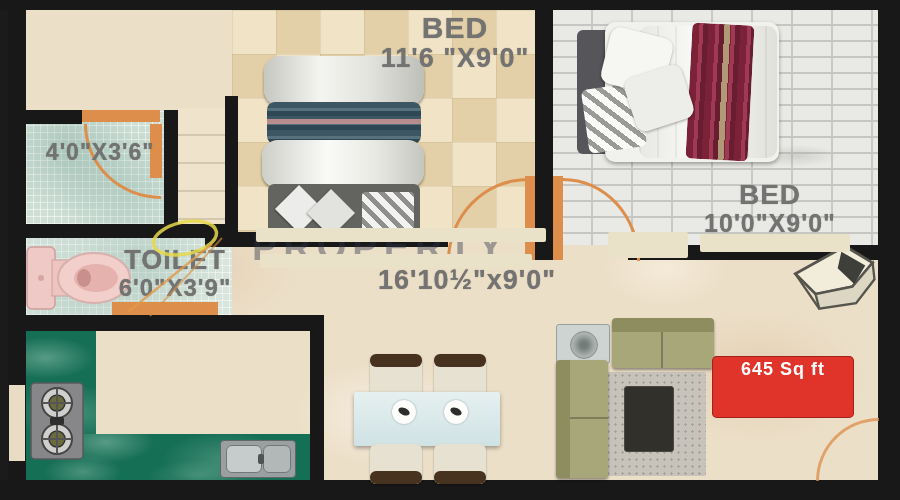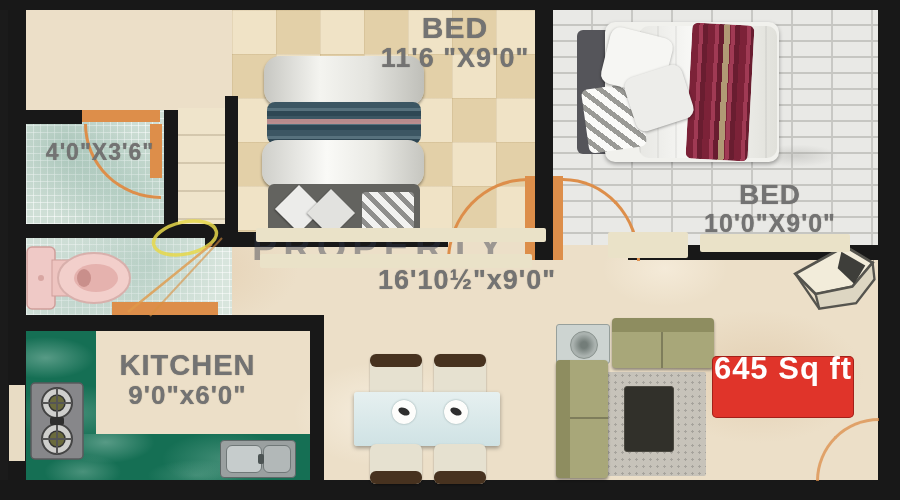--- a/index.html
+++ b/index.html
@@ -53,21 +53,21 @@
   .rlabel{position:absolute;text-align:center;font-weight:bold;color:#737373;line-height:1.08;
           letter-spacing:1px;text-shadow:0 0 1px rgba(50,42,28,.55);z-index:30;}
   .rlabel .nm{display:block;font-size:28px;}
   .rlabel .dm{display:block;font-size:25px;}
 
   
   .badge{position:absolute;left:712px;top:356px;width:142px;height:62px;background:#e0342a;
          border-radius:5px;color:#fff;text-align:center;font-weight:bold;z-index:40;
          box-shadow:0 0 0 1px rgba(120,20,15,.6) inset;}
   .badge .b1{display:block;font-size:27px;line-height:32px;white-space:pre;letter-spacing:1px;margin-top:1px;}
-  .badge .b2{display:block;font-size:31px;line-height:26px;letter-spacing:1px;text-align:center;}
+  .badge .b2{display:block;font-size:18px;line-height:26px;letter-spacing:1px;text-align:center;}
 
   
   .chair{position:absolute;width:52px;background:#e6e1d0;border-radius:6px;box-shadow:0 1px 2px rgba(0,0,0,.35);}
   .chair .cap{position:absolute;left:0;right:0;height:13px;background:#47321f;border-radius:6px;}
   .plate{position:absolute;width:24px;height:24px;border-radius:50%;background:#fdfdfb;box-shadow:0 0 2px #8aa0a0;}
   .plate .food{position:absolute;left:6px;top:8px;width:12px;height:7px;background:#2e2e2e;border-radius:50%;transform:rotate(25deg);}
 
   .wmtext{position:absolute;left:252px;top:226px;width:330px;font-size:38px;font-weight:bold;
           letter-spacing:6px;color:rgba(45,52,72,.42);filter:blur(.6px);z-index:33;}
   .patch{position:absolute;background:#eae2c8;z-index:34;border-radius:2px;}
@@ -235,23 +235,23 @@
     <span class="nm" style="font-size:30px;">BED</span>
     <span class="dm" style="font-size:27px;">11'6 "X9'0"</span>
   </div>
   <div class="rlabel" style="left:680px;top:180px;width:180px;">
     <span class="nm">BED</span>
     <span class="dm">10'0"X9'0"</span>
   </div>
   <div class="rlabel" style="left:40px;top:140px;width:120px;">
     <span class="dm" style="font-size:23px;">4'0"X3'6"</span>
   </div>
-  <div class="rlabel" style="left:95px;top:350px;width:185px;">
-    <span class="nm" style="font-size:29px;">KITCHEN</span>
-    <span class="dm" style="font-size:26px;">9'0"x6'0"</span>
+  <div class="rlabel" style="left:95px;top:246px;width:160px;">
+    <span class="nm" style="font-size:27px;">TOILET</span>
+    <span class="dm" style="font-size:24px;">6'0"X3'9"</span>
   </div>
   <div class="rlabel" style="left:347px;top:266px;width:240px;">
     <span class="dm" style="font-size:27px;">16'10½"x9'0"</span>
   </div>
 
   <div class="badge">
     <span class="b2">645 Sq ft</span>
   </div>
 
 </div>

